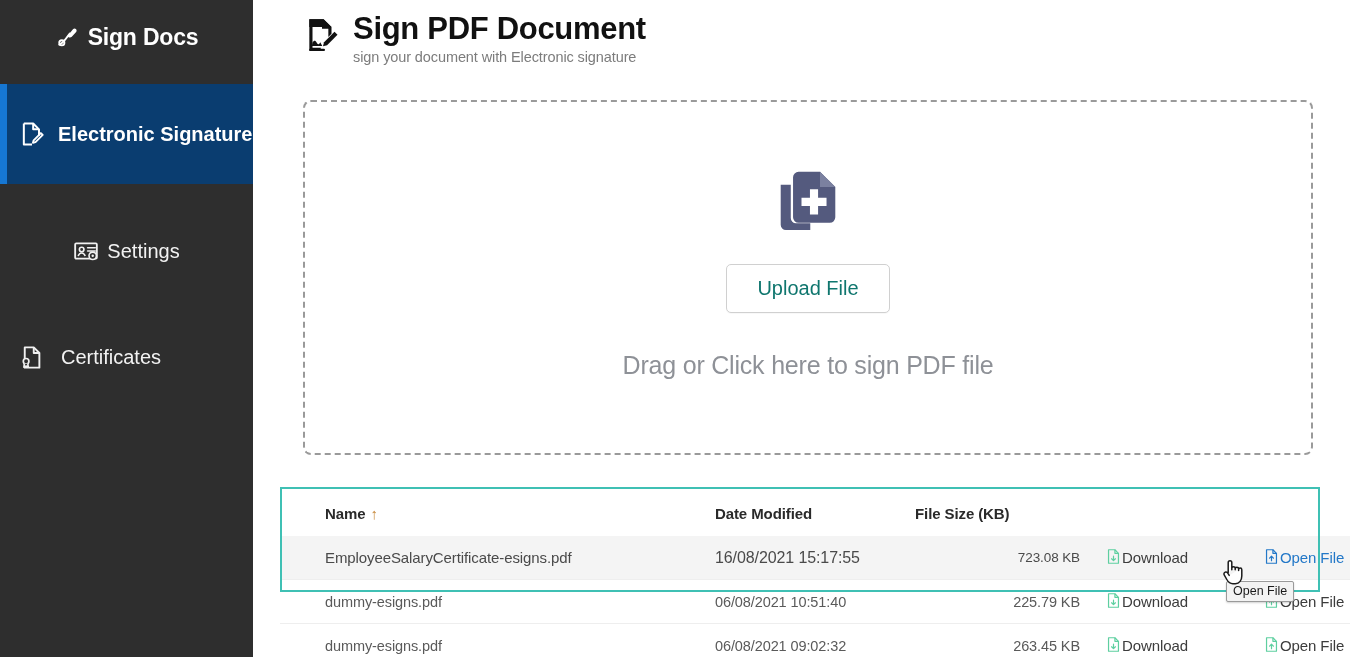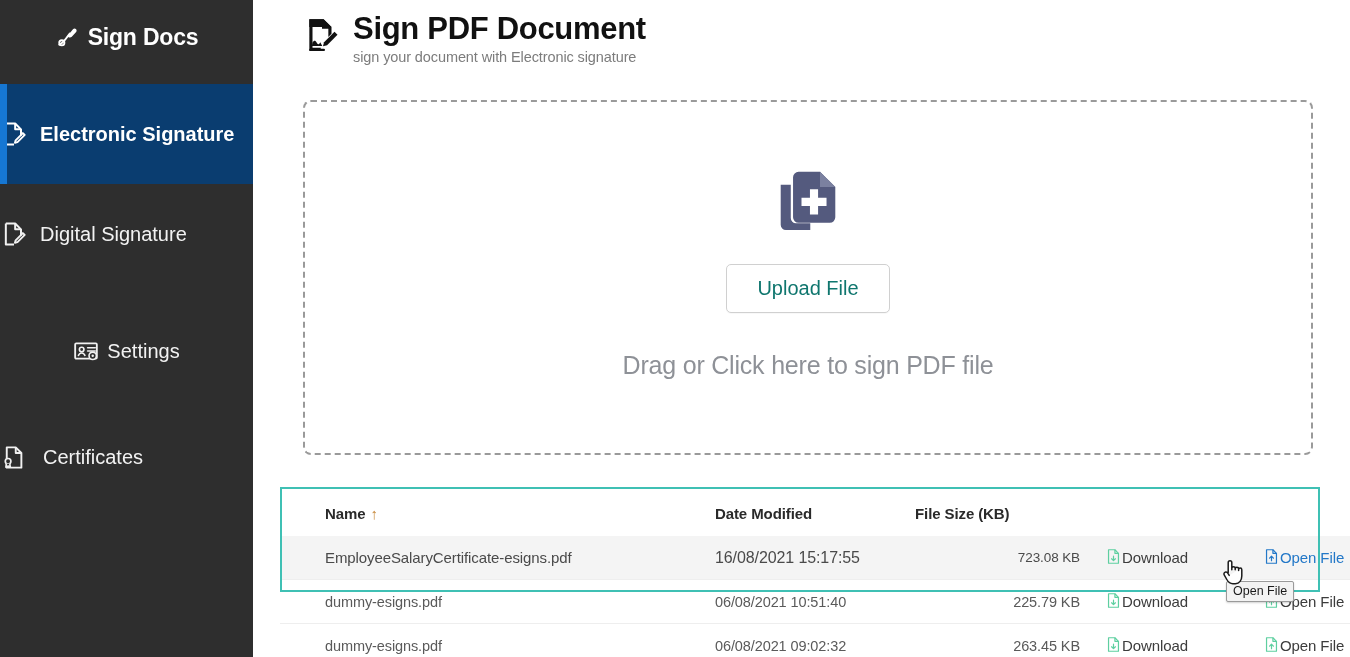--- a/index.html
+++ b/index.html
@@ -35,20 +35,21 @@
     font-weight: bold;
     letter-spacing: -0.2px;
   }
   .brand-icon { display:flex; align-items:center; }
 
   .nav-item {
     height: 100px;
     display: flex;
     align-items: center;
     gap: 12px;
+    padding-left: 18px;
     box-sizing: border-box;
     color: #f2f2f2;
     font-size: 20px;
     position: relative;
   }
   .nav-item.compact { height: 78px; gap: 16px; }
   .nav-item.active {
     background: #0a3d70;
     font-weight: bold;
     color: #ffffff;
@@ -252,31 +253,20 @@
       <svg width="28" height="28" viewBox="0 0 24 24" fill="none">
         <path d="M5 3h8l5 5v5.5" stroke="#fff" stroke-width="1.7" stroke-linejoin="round"></path>
         <path d="M5 3v18h7" stroke="#fff" stroke-width="1.7" stroke-linejoin="round"></path>
         <path d="M13 3v5h5" stroke="#fff" stroke-width="1.7" stroke-linejoin="round"></path>
         <path d="M19.6 11.2l1.6 1.6-6.2 6.2-2.2.6.6-2.2 6.2-6.2z" stroke="#fff" stroke-width="1.6" stroke-linejoin="round" fill="none"></path>
       </svg>
     </span>
     <span>Electronic Signature</span>
   </div>
 
-  <div class="nav-item">
-    <span class="nav-ico">
-      <svg width="28" height="28" viewBox="0 0 24 24" fill="none">
-        <path d="M5 3h8l5 5v5.5" stroke="#f1f1f1" stroke-width="1.7" stroke-linejoin="round"></path>
-        <path d="M5 3v18h7" stroke="#f1f1f1" stroke-width="1.7" stroke-linejoin="round"></path>
-        <path d="M13 3v5h5" stroke="#f1f1f1" stroke-width="1.7" stroke-linejoin="round"></path>
-        <path d="M19.6 11.2l1.6 1.6-6.2 6.2-2.2.6.6-2.2 6.2-6.2z" stroke="#f1f1f1" stroke-width="1.6" stroke-linejoin="round" fill="none"></path>
-      </svg>
-    </span>
-    <span>Digital Signature</span>
-  </div>
 
   <div class="nav-gap-1"></div>
 
   <div class="nav-item compact centered">
     <span class="nav-ico">
       <svg width="26" height="26" viewBox="0 0 24 24" fill="none">
         <rect x="2" y="5" width="20" height="14" stroke="#f1f1f1" stroke-width="1.7" rx="1"></rect>
         <circle cx="8" cy="10.6" r="2.1" stroke="#f1f1f1" stroke-width="1.5"></circle>
         <path d="M5 16c.6-1.4 1.7-2.1 3-2.1s2.4.7 3 2.1" stroke="#f1f1f1" stroke-width="1.5" stroke-linecap="round"></path>
         <path d="M13.5 9h7M13.5 12h7" stroke="#f1f1f1" stroke-width="1.5" stroke-linecap="round"></path>

